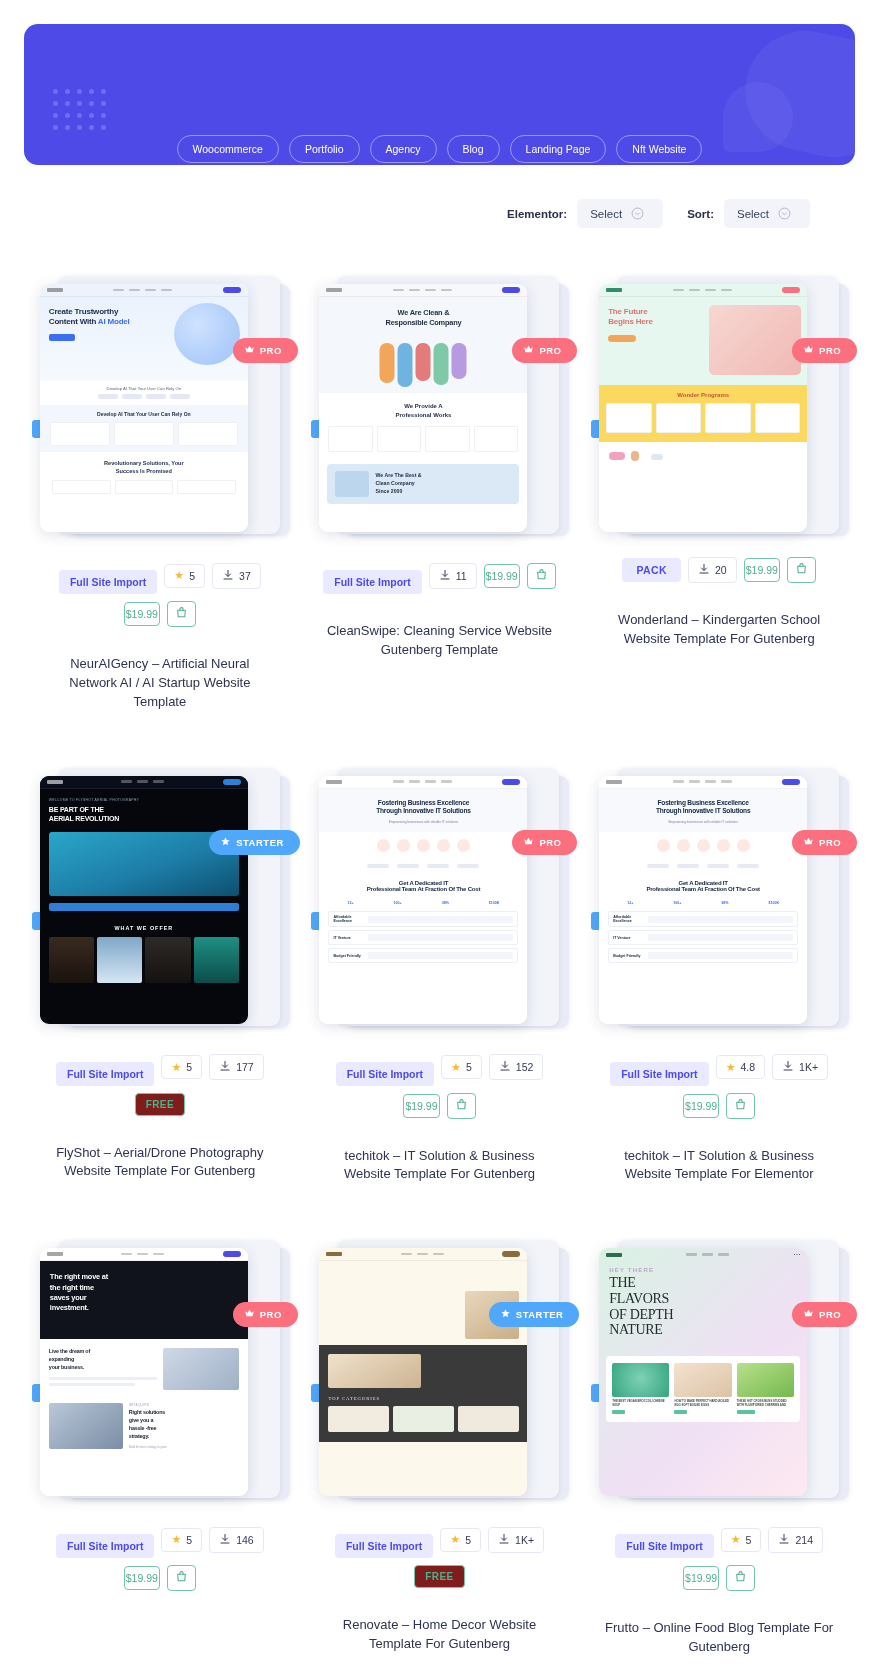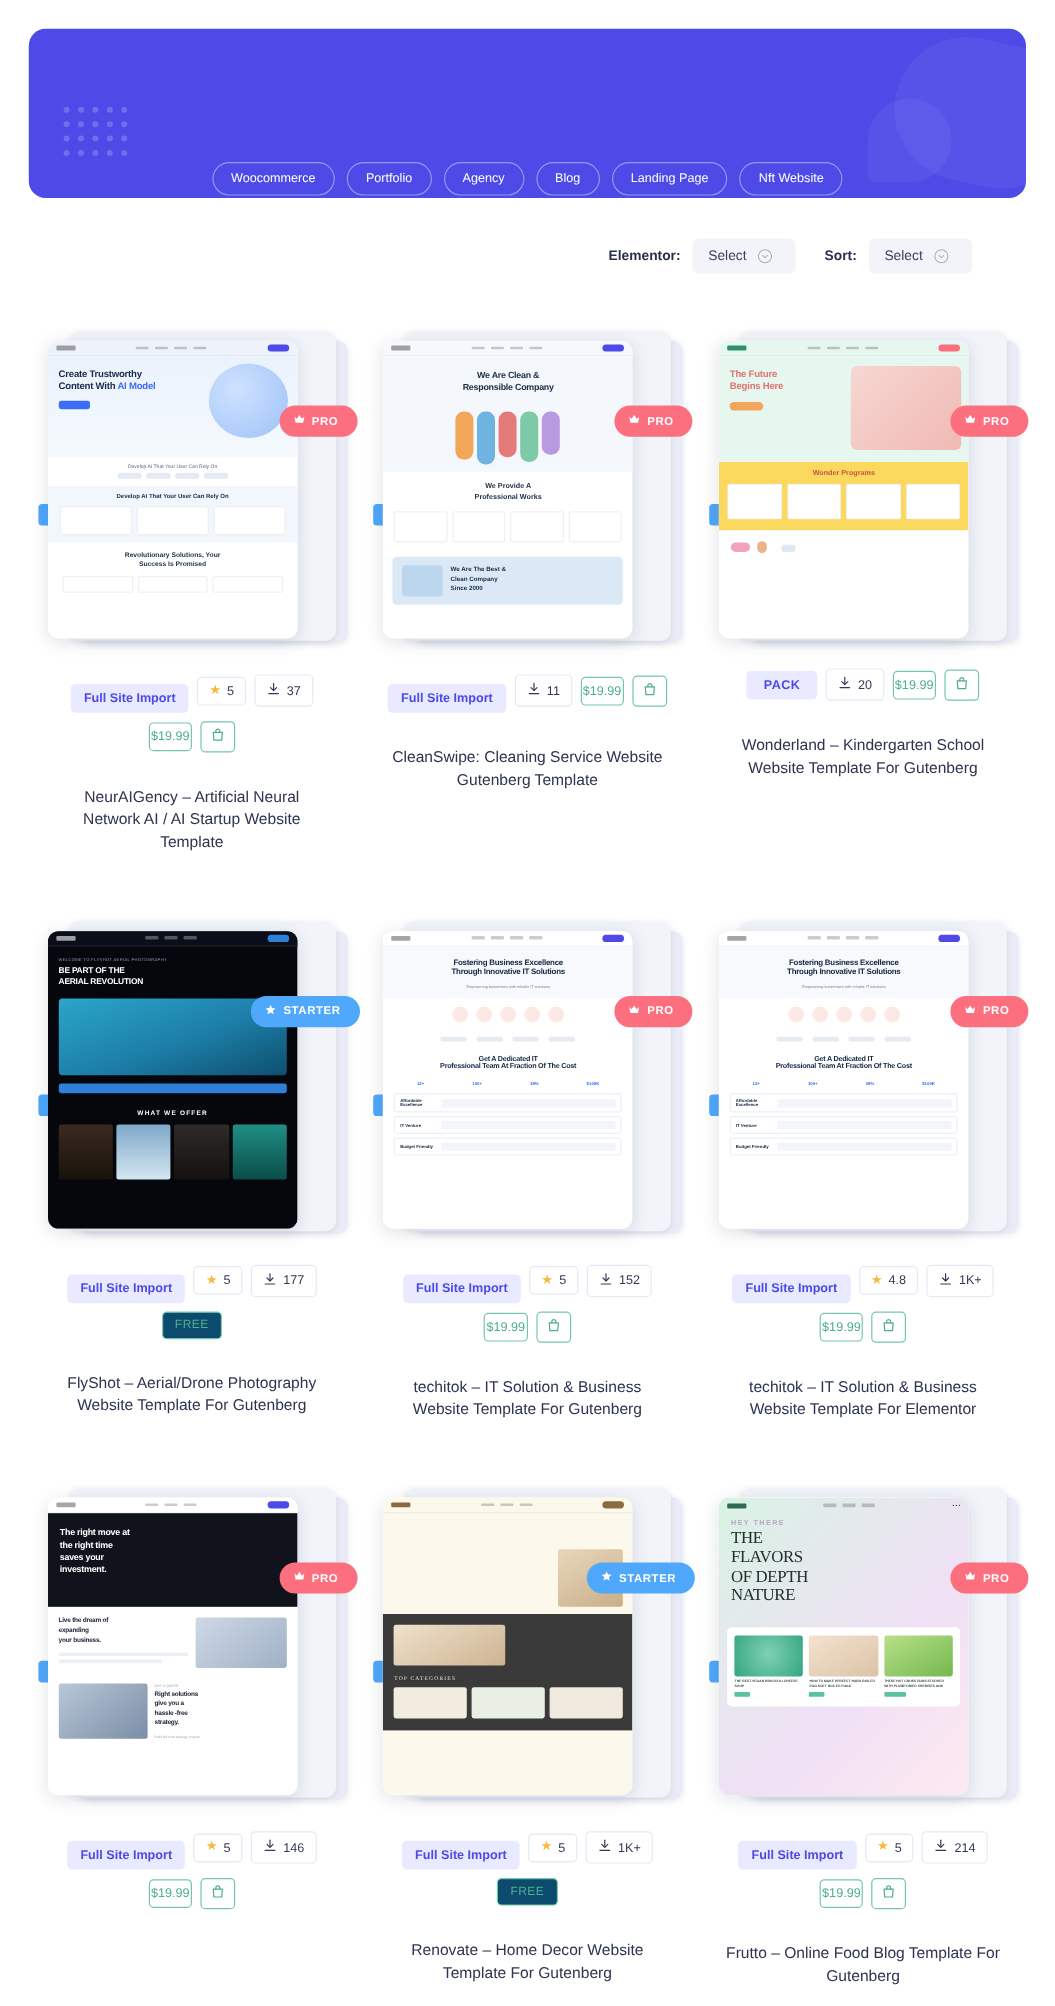--- a/index.html
+++ b/index.html
@@ -161,22 +161,22 @@
     font-size: 10.5px; color: #343a55; padding: 5px 9px;
     display: flex; align-items: center; gap: 5px; white-space: nowrap;
   }
   .tag-box svg { width: 12px; height: 12px; flex: none; }
   .star { color: #f6b93b; font-size: 11px; line-height: 1; }
   .tag-price {
     border: 1px solid #74c7a8; color: #4fae8c; background: #fff;
     border-radius: 4px; font-size: 10.5px; padding: 5px 1px; white-space: nowrap;
   }
   .tag-free {
-    border: 1px solid #74c7a8; color: #4fae8c; background: #0c4a6e;
-    border-radius: 4px; font-size: 10px; font-weight: normal;
+    border: 1px solid #74c7a8; color: #4fae8c; background: #7f1d1d;
+    border-radius: 4px; font-size: 10px; font-weight: bold;
     padding: 5px 10px; letter-spacing: .4px;
   }
   .tag-cart {
     border: 1px solid #74c7a8; background: #fff; border-radius: 4px;
     padding: 4px 7px; display: flex; align-items: center;
   }
   .tag-cart svg { width: 13px; height: 13px; }
   .card-title {
     margin-top: 28px; text-align: center; font-size: 13px;
     line-height: 1.45; color: #2e3350; max-width: 230px;

